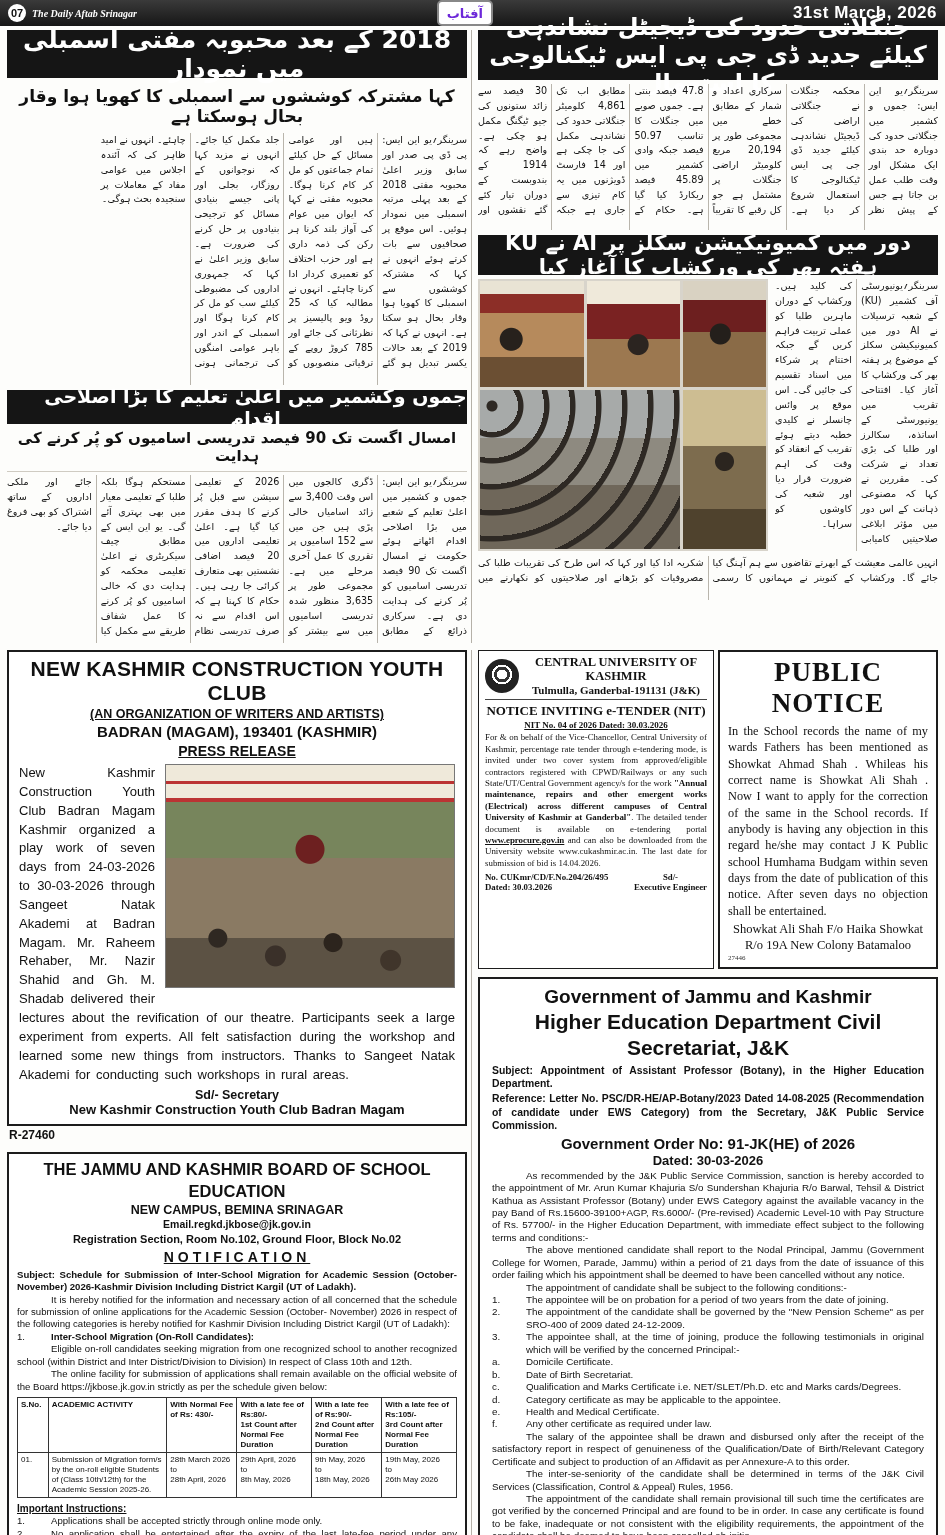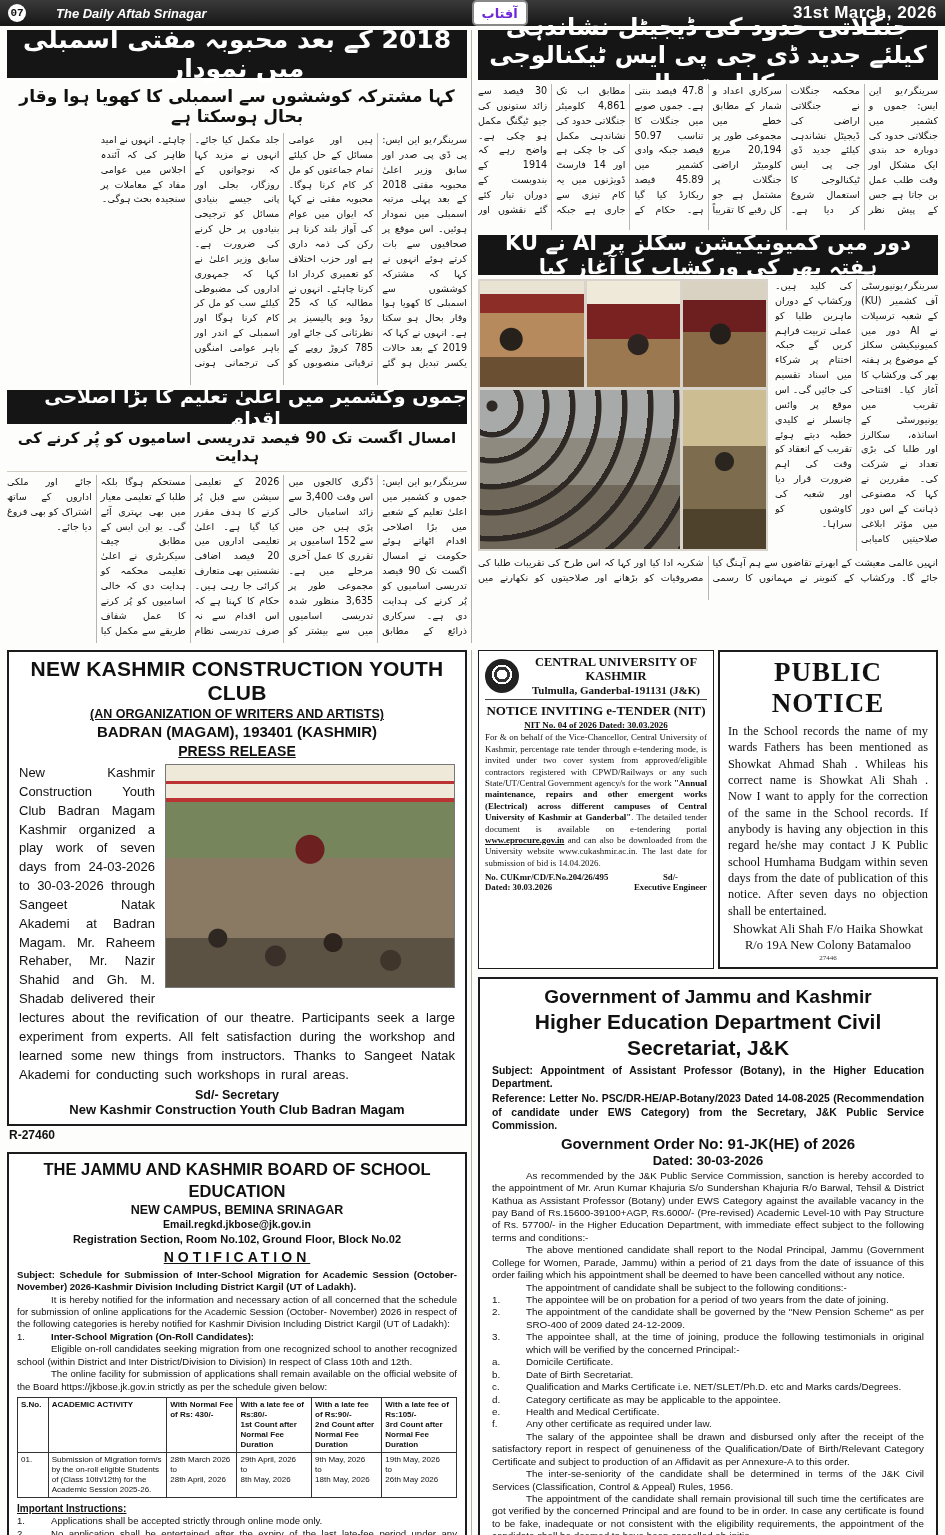--- a/index.html
+++ b/index.html
@@ -3,22 +3,22 @@
 <meta charset="utf-8">
 <style>
   html,body{margin:0;padding:0;background:#e9e7e2;}
   .sheet{width:945px;min-height:1535px;margin:0 auto;background:#fdfdfb;color:#111;
          font-family:"Liberation Sans",sans-serif;position:relative;overflow:hidden;}
   
   .topbar{height:26px;background:linear-gradient(#3a3a3a,#161616);display:flex;align-items:center;
           justify-content:space-between;padding:0 8px;color:#fff;}
   .tb-left{display:flex;align-items:center;gap:6px;}
   .pgnum{width:18px;height:18px;border-radius:50%;background:#fff;color:#111;font-weight:bold;
-         font-size:11px;display:flex;align-items:center;justify-content:center;font-family:Liberation Mono, monospace;}
-  .masthead{font-family:Liberation Sans, sans-serif;font-style:italic;font-weight:bold;font-size:13px;margin-left:24px;}
+         font-size:11px;display:flex;align-items:center;justify-content:center;}
+  .masthead{font-family:Liberation Serif, serif;font-style:italic;font-weight:bold;font-size:10px;}
   .tb-logo{background:#fff;color:#6d28d9;border:2px solid #888;border-radius:5px;padding:0 8px;height:22px;
            display:flex;align-items:center;font-family:"DejaVu Sans",sans-serif;font-weight:bold;font-size:13px;}
   .tb-date{font-weight:bold;font-size:17px;letter-spacing:.5px;font-family:"Liberation Sans",sans-serif;}
   
   .rtl{direction:rtl;unicode-bidi:plaintext;font-family:"DejaVu Sans",sans-serif;}
   .blackbar{background:#151515;color:#fff;text-align:center;display:flex;align-items:center;justify-content:center;
             font-weight:bold;font-family:"DejaVu Sans",sans-serif;}
   .ubody{direction:rtl;text-align:justify;font-family:"DejaVu Sans",sans-serif;font-size:9.6px;line-height:1.55;
          column-gap:9px;column-rule:1px solid #b9b5ac;column-fill:auto;overflow:hidden;}
   .cols5{column-count:5;}
@@ -75,21 +75,21 @@
   .cuk-title{text-align:center;font-weight:bold;font-size:13px;margin:3px 0 1px;}
   .cuk-nit{text-align:center;font-weight:bold;font-size:9px;margin-bottom:2px;text-decoration:underline;}
   .cuk-body{font-size:8.9px;line-height:1.28;text-align:justify;}
   .cuk-foot{display:flex;justify-content:space-between;font-weight:bold;font-size:8.8px;margin-top:3px;}
   .u{text-decoration:underline;font-weight:bold;}
   
   .pnotice{padding:3px 8px 5px;font-family:"Liberation Serif",serif;display:flex;flex-direction:column;}
   .pn-title{text-align:center;font-weight:bold;font-size:27px;letter-spacing:1px;margin:2px 0 4px;}
   .pn-body{font-size:12.3px;line-height:1.33;text-align:justify;}
   .pn-sign{text-align:center;font-size:12.5px;margin-top:2px;line-height:1.3;}
-  .pn-code{font-size:7px;text-align:center;color:#333;}
+  .pn-code{font-size:7px;text-align:left;color:#333;}
   
   .youth{padding:5px 10px 7px;}
   .yc-title{text-align:center;font-weight:bold;font-size:21px;letter-spacing:.2px;}
   .yc-sub{text-align:center;font-weight:bold;font-size:12.5px;text-decoration:underline;margin-top:2px;}
   .yc-addr{text-align:center;font-weight:bold;font-size:15px;margin-top:2px;}
   .yc-pr{text-align:center;font-weight:bold;font-size:14px;text-decoration:underline;margin:3px 0 5px;}
   .yc-photo{float:right;width:288px;height:222px;margin:0 0 6px 10px;border:1px solid #777;background:
       radial-gradient(circle at 18% 78%, #2f2822 0 9px, transparent 10px),
       radial-gradient(circle at 38% 86%, #3a3029 0 10px, transparent 11px),
       radial-gradient(circle at 58% 80%, #2c241d 0 9px, transparent 10px),

